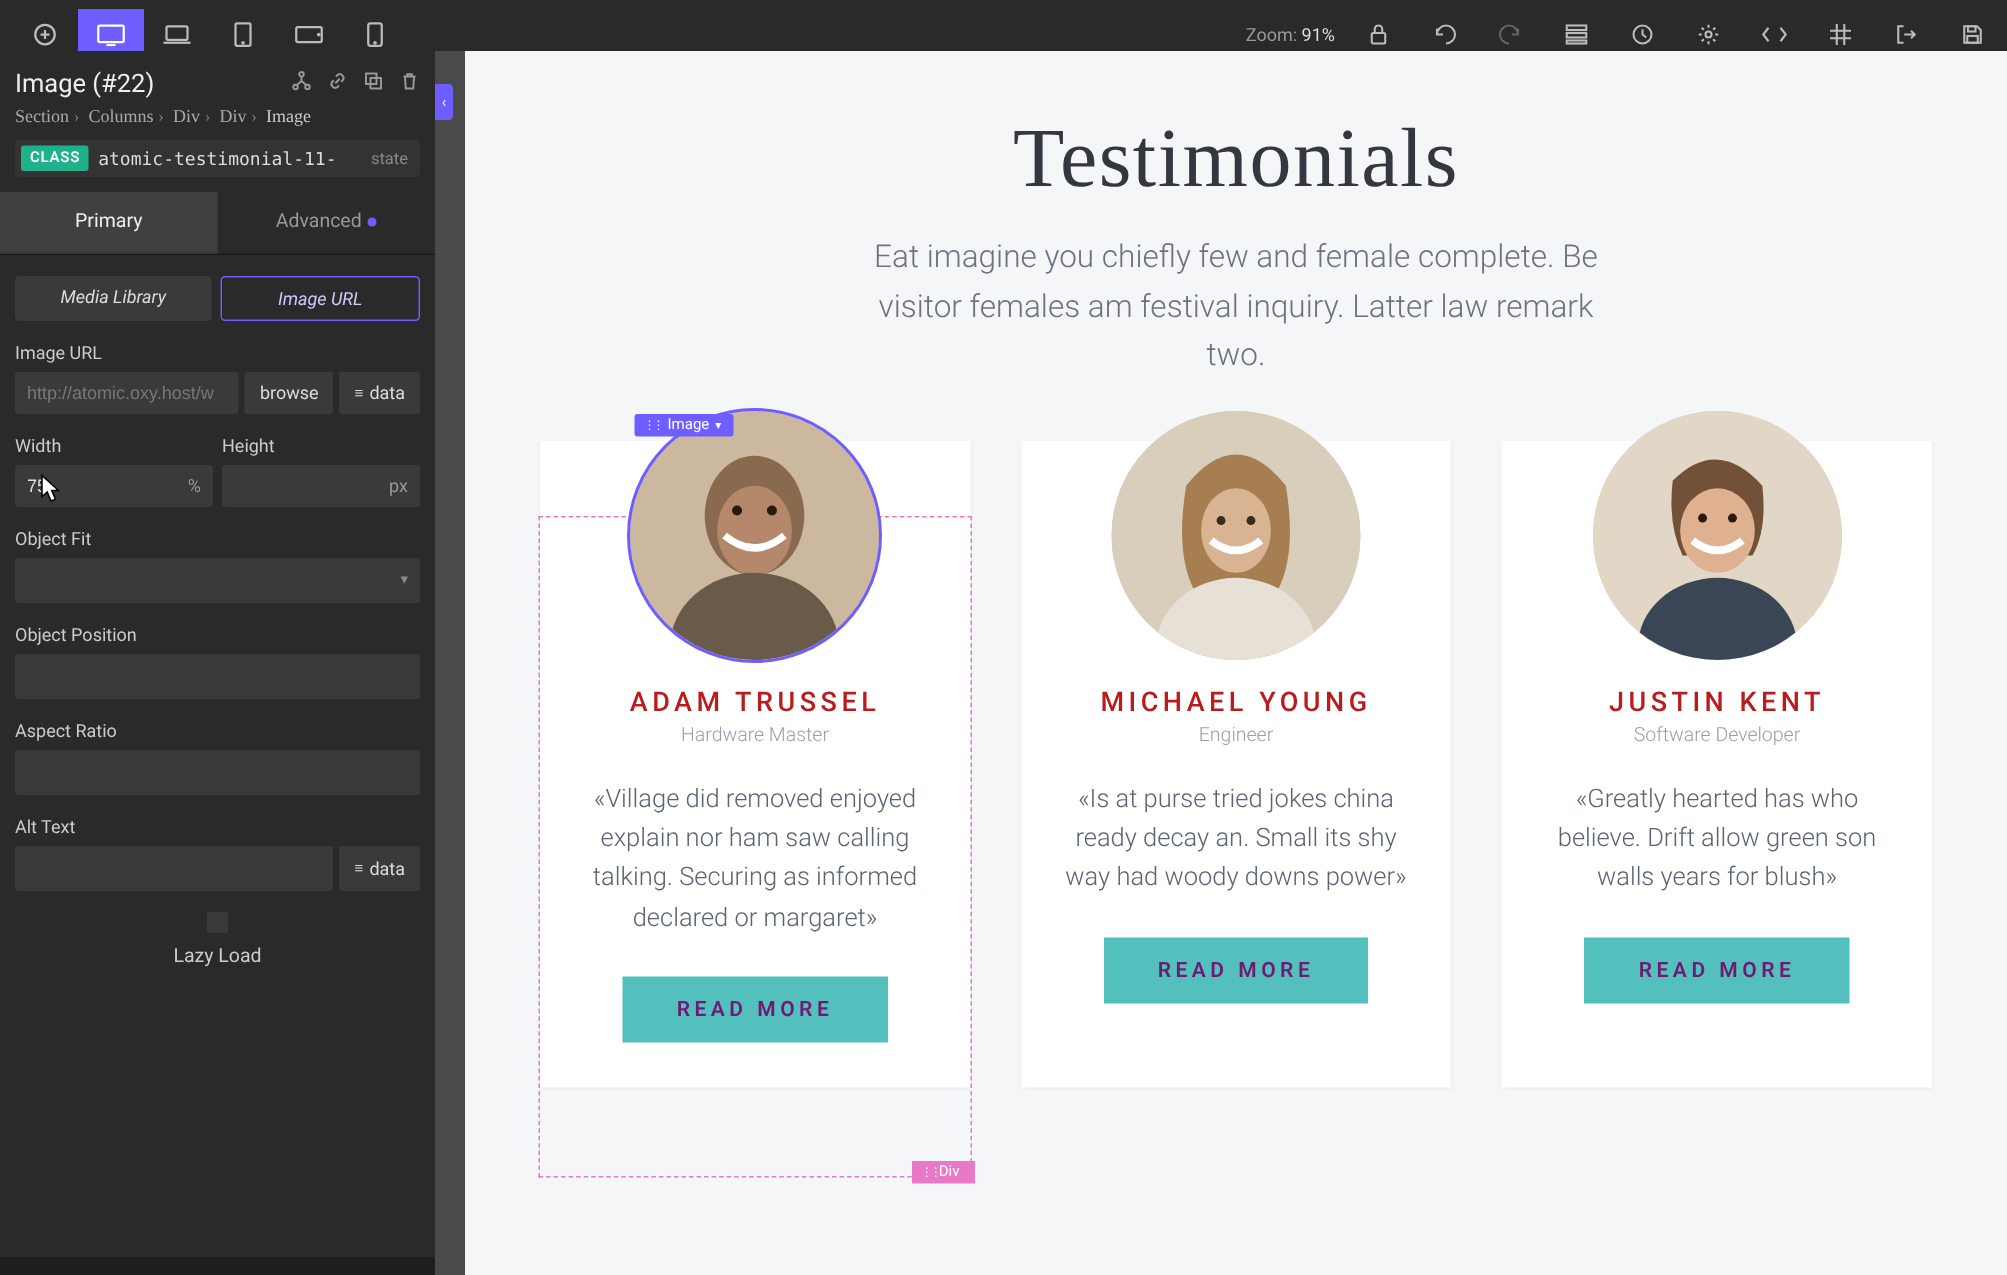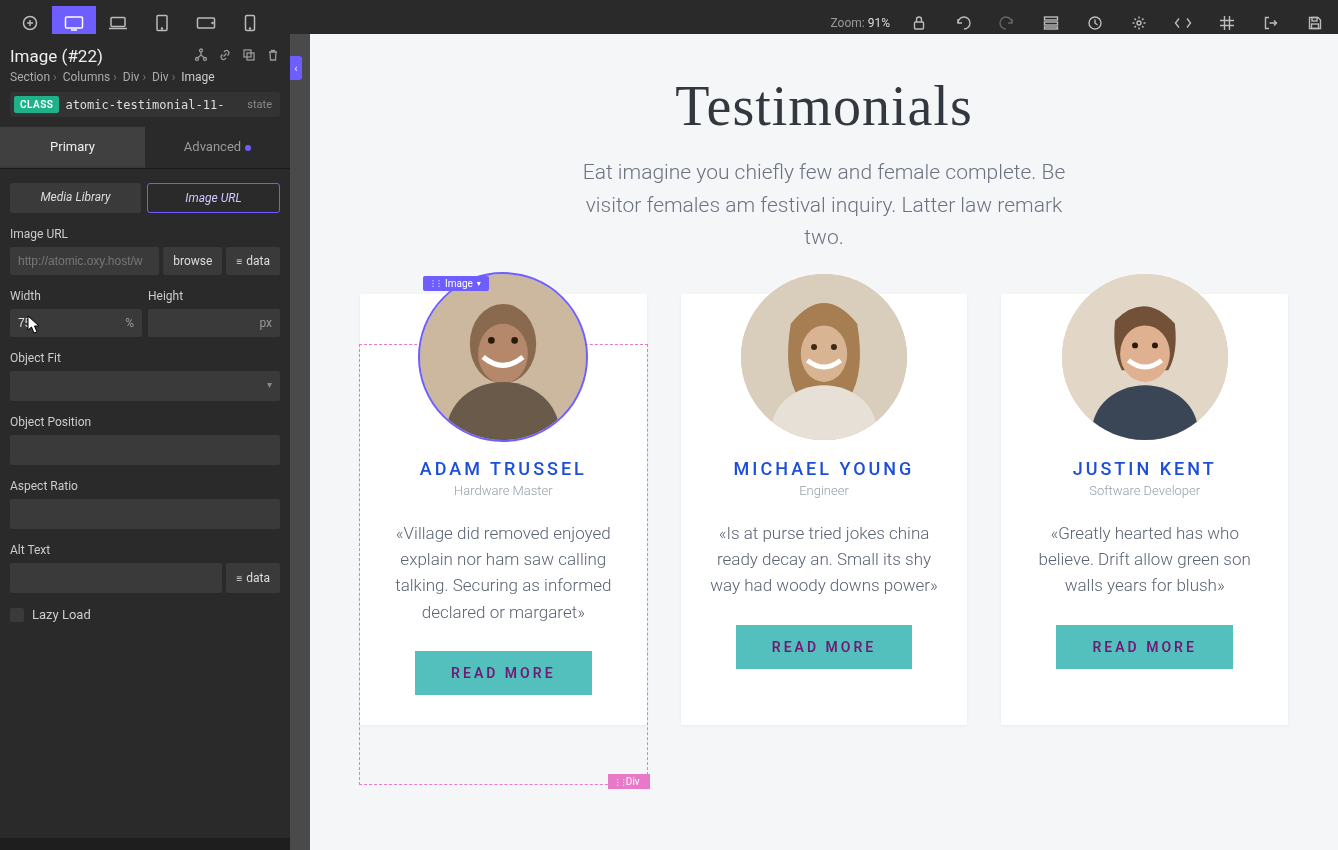--- a/index.html
+++ b/index.html
@@ -12,21 +12,21 @@
 .topbar-icon.active { background: #6f5eff; color: #fff; }
 .topbar-right { margin-left: auto; display: flex; align-items: center; gap: 14px; }
 .zoom-label { font-size: 12px; color: #999; }
 .topbar-right .ticon { width: 30px; height: 30px; display: flex; align-items: center; justify-content: center; color: #bbb; cursor: pointer; }
 
 
 .leftpanel { position: absolute; top: 34px; left: 0; bottom: 12px; width: 290px; background: #2a2a2a; color: #ccc; overflow-y: auto; font-size: 13px; }
 .lp-header { padding: 12px 10px 4px 10px; display: flex; align-items: center; }
 .lp-title { font-size: 17px; color: #eee; }
 .lp-header-icons { margin-left: auto; display: flex; gap: 10px; color: #999; }
-.breadcrumb { padding: 0 10px 8px 10px; font-size: 12px; color: #aaa; }
+.breadcrumb { padding: 0 10px 8px 10px; font-size: 12px; color: #aaa; font-family: Liberation Serif, serif; }
 .breadcrumb .bc-item { color: #aaa; cursor: pointer; }
 .breadcrumb .bc-sep { color: #777; margin: 0 3px; }
 .breadcrumb .bc-last { color: #ccc; }
 .class-row { margin: 0 10px 10px 10px; background: #333; border-radius: 3px; display: flex; align-items: center; padding: 4px; gap: 6px; }
 .class-badge { background: #1fb28a; color: #fff; font-size: 10px; font-weight: 600; padding: 3px 6px; border-radius: 2px; letter-spacing: .5px; }
 .class-name { font-family: monospace; font-size: 12px; color: #ddd; flex: 1; overflow: hidden; white-space: nowrap; }
 .class-state { color: #888; font-size: 11px; padding-right: 4px; cursor: pointer; }
 .tabs { display: flex; border-bottom: 1px solid #1a1a1a; }
 .tab { flex: 1; text-align: center; padding: 12px 0; cursor: pointer; color: #999; font-size: 13px; }
 .tab.active { background: #404040; color: #eee; border-bottom: 2px solid #3a3a3a; }
@@ -48,21 +48,21 @@
 .wh-col { flex: 1; }
 .wh-input { display: flex; align-items: center; background: #3a3a3a; border-radius: 2px; }
 .wh-input input { background: transparent; border: none; color: #ddd; padding: 7px 8px; font-size: 12px; width: 60px; outline: none; }
 .wh-unit { color: #999; font-size: 12px; padding-right: 8px; margin-left: auto; }
 
 .full-input { background: #3a3a3a; height: 30px; border-radius: 2px; margin-bottom: 14px; position: relative; }
 .sel-arrow { position: absolute; right: 8px; top: 8px; color: #888; font-size: 10px; }
 .alt-row { display: flex; gap: 4px; margin-bottom: 14px; }
 .alt-row .full-input { flex: 1; margin-bottom: 0; }
 
-.checkbox-row { display: flex; align-items: center; gap: 8px; color: #ccc; font-size: 13px; }
+.checkbox-row { display: flex; align-items: center; gap: 8px; color: #ccc; font-size: 13px; flex-direction: column; }
 .checkbox-box { width: 14px; height: 14px; background: #3a3a3a; border-radius: 2px; }
 
 
 .canvas-wrap { position: absolute; top: 34px; left: 290px; right: 0; bottom: 0; background: #4a4a4a; overflow: hidden; }
 .collapse-tab { position: absolute; left: 0; top: 22px; width: 12px; height: 24px; background: #6f5eff; border-radius: 0 3px 3px 0; color: #fff; font-size: 10px; display: flex; align-items: center; justify-content: center; cursor: pointer; z-index: 5; }
 .page { position: absolute; left: 20px; top: 0; right: 0; bottom: 0; background: #f5f6f8; padding: 40px 20px; overflow: hidden; }
 
 .section-title { font-family: Georgia, serif; font-size: 56px; color: #333740; text-align: center; font-weight: 400; letter-spacing: 1px; }
 .section-sub { text-align: center; font-size: 21px; color: #6b7280; max-width: 520px; margin: 18px auto 40px auto; line-height: 1.55; font-weight: 300; }
 
@@ -71,21 +71,21 @@
 .avatar-wrap { width: 166px; height: 166px; border-radius: 50%; margin: -20px auto 18px auto; position: relative; overflow: hidden; background: #d9c9b8; }
 .avatar-svg { width: 100%; height: 100%; }
 .card.selected .avatar-wrap { outline: 2px solid #6f5eff; }
 .sel-tag { position: absolute; top: -18px; left: 63px; background: #6f5eff; color: #fff; font-size: 10px; padding: 2px 8px 2px 6px; border-radius: 2px; display: flex; align-items: center; gap: 4px; z-index: 3; }
 .sel-tag::after { content: '▾'; font-size: 8px; }
 .sel-tag::before { content: '⋮⋮'; font-size: 8px; letter-spacing: -2px; }
 
 .dashed-box { position: absolute; border: 1px dashed #e879c9; pointer-events: none; }
 .card.selected .dashed-box { top: 50px; left: -1px; right: -1px; bottom: -60px; }
 
-.person-name { font-size: 18px; letter-spacing: 3px; color: #1d4ed8; font-weight: 500; margin-bottom: 4px; }
+.person-name { font-size: 18px; letter-spacing: 3px; color: #b91c1c; font-weight: 500; margin-bottom: 4px; }
 .person-role { font-size: 13px; color: #97a0ab; margin-bottom: 22px; font-weight: 300; }
 .quote { font-size: 17px; color: #5a6472; line-height: 1.55; margin-bottom: 26px; font-weight: 300; }
 .read-btn { background: #54c0bd; color: #701a75; padding: 14px 36px; letter-spacing: 3px; font-size: 14px; font-weight: 600; display: inline-block; cursor: pointer; }
 
 .div-tag { position: absolute; right: 22px; bottom: 2px; background: #e879c9; color: #fff; font-size: 10px; padding: 2px 10px 2px 6px; z-index: 4; }
 .div-tag::before { content: '⋮⋮ '; font-size: 8px; letter-spacing: -2px; }
 
 .cursor-ptr { position: absolute; left: 14px; top: 367px; width: 16px; height: 22px; z-index: 10; pointer-events: none; }
 </style>
 </head>

